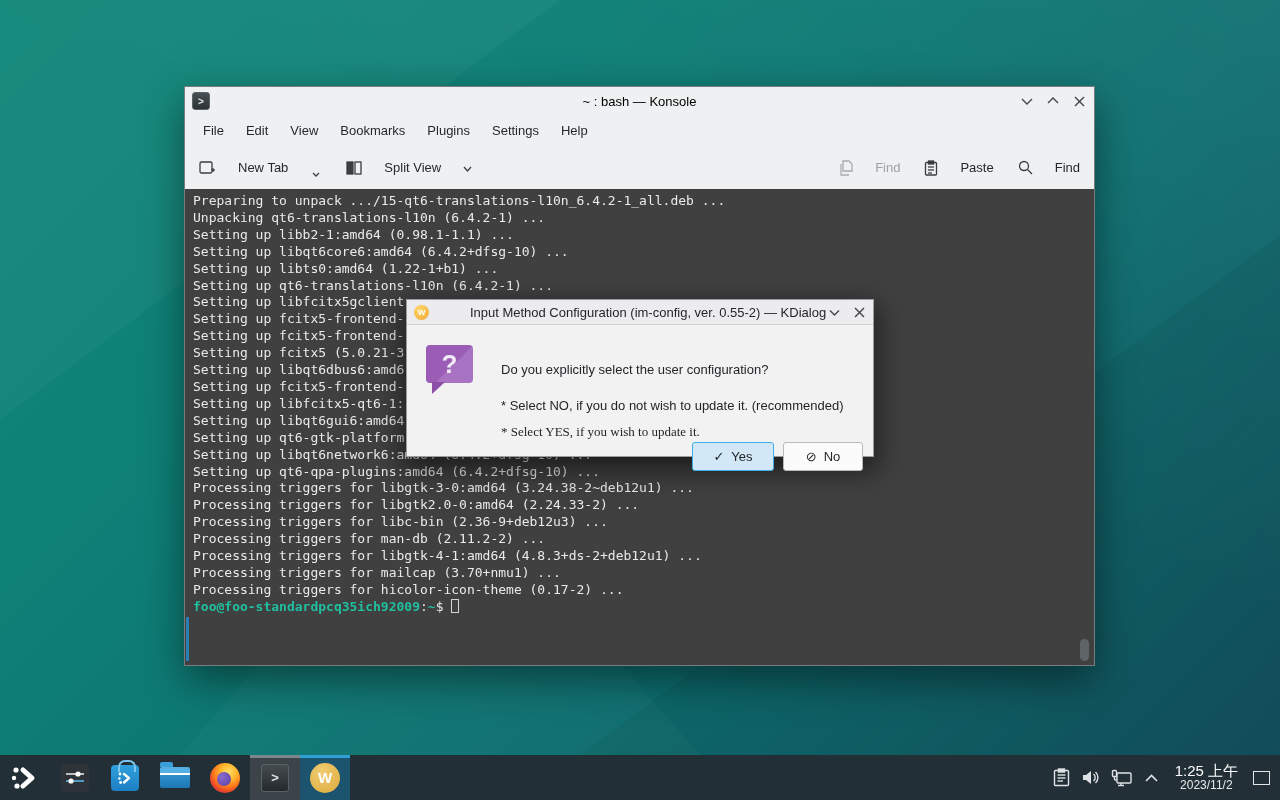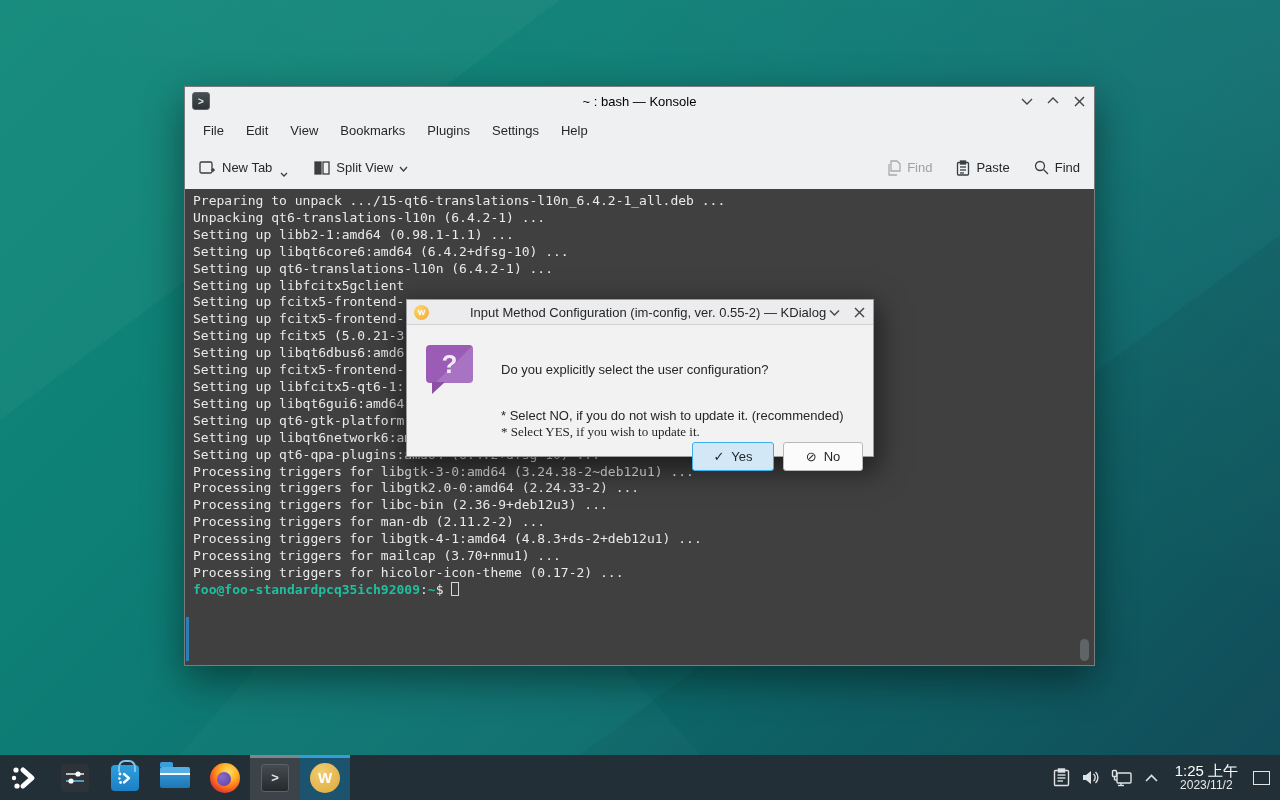--- a/index.html
+++ b/index.html
@@ -31,21 +31,21 @@
   }
   .title-text { flex:1; text-align:center; font-size:13px; color:#000000; }
   .win-controls { position:absolute; right:8px; top:0; height:28px; display:flex; align-items:center; gap:12px; }
   .win-btn { width:14px; height:14px; display:flex; align-items:center; justify-content:center; cursor:default; }
   .win-btn svg { stroke:#43474a; stroke-width:1.4; fill:none; }
 
   .menubar { height:31px; display:flex; align-items:center; padding-left:7px; background:#eff0f1; }
   .menu-item { font-size:13px; color:#26292c; padding:4px 11px; }
 
   .toolbar { height:43px; display:flex; align-items:center; background:#eff0f1; padding:0 14px; }
-  .tb-btn { display:flex; align-items:center; gap:6px; font-size:13px; color:#26292c; margin-right:26px; }
+  .tb-btn { display:flex; align-items:center; gap:22px; font-size:13px; color:#26292c; margin-right:26px; }
   .tb-btn svg { stroke:#3a3e41; stroke-width:1.3; fill:none; }
   .tb-btn.disabled { color:#9fa1a3; }
   .tb-btn.disabled svg { stroke:#a8abad; }
   .tb-right { margin-left:auto; display:flex; align-items:center; }
   .tb-right .tb-btn { margin-right:0; margin-left:24px; }
   .mini-chevron { margin-left:2px; margin-top:10px; }
   .mini-chevron svg, .dd-chevron svg { stroke:#3a3e41; stroke-width:1.3; fill:none; }
 
   
   .terminal {
@@ -81,21 +81,21 @@
     position:absolute; left:19px; top:20px; width:47px; height:38px; border-radius:4px;
     background:linear-gradient(135deg,#9a5cb4 55%, #a873c2 56%);
     color:#f3eaf7; font-size:26px; font-weight:bold; display:flex; align-items:center; justify-content:center;
   }
   .qbubble::after {
     content:""; position:absolute; left:6px; bottom:-11px; width:0; height:0;
     border-left:13px solid #8d4fa5; border-bottom:12px solid transparent;
   }
   .dlg-question { position:absolute; left:94px; top:37px; font-size:13px; color:#232629; }
   .dlg-line { position:absolute; left:94px; font-size:13px; color:#232629; }
-  .dlg-line.l1 { top:83px; }
+  .dlg-line.l1 { top:73px; }
   .dlg-line.l2 { top:99px;font-family:Liberation Serif, serif; }
   .dlg-btn {
     position:absolute; top:117px; height:29px; border-radius:3px; font-size:13px; color:#232629;
     display:flex; align-items:center; justify-content:center; gap:7px;
   }
   .dlg-btn .b-icon { font-size:13px; color:#232629; }
   .btn-yes { left:285px; width:82px; background:#d2e8f7; border:1px solid #3daee9; }
   .btn-no  { left:376px; width:80px; background:#fbfbfc; border:1px solid #b6b9bb; }
 
   
@@ -230,20 +230,21 @@
       </div>
     </div>
   </div>
 
   <div class="terminal">
     <div id="term-lines">
         <div class="term-line">Preparing to unpack .../15-qt6-translations-l10n_6.4.2-1_all.deb ...</div>
         <div class="term-line">Unpacking qt6-translations-l10n (6.4.2-1) ...</div>
         <div class="term-line">Setting up libb2-1:amd64 (0.98.1-1.1) ...</div>
         <div class="term-line">Setting up libqt6core6:amd64 (6.4.2+dfsg-10) ...</div>
+        <div class="term-line">Setting up libts0:amd64 (1.22-1+b1) ...</div>
         <div class="term-line">Setting up qt6-translations-l10n (6.4.2-1) ...</div>
         <div class="term-line">Setting up libfcitx5gclient</div>
         <div class="term-line">Setting up fcitx5-frontend-</div>
         <div class="term-line">Setting up fcitx5-frontend-</div>
         <div class="term-line">Setting up fcitx5 (5.0.21-3</div>
         <div class="term-line">Setting up libqt6dbus6:amd6</div>
         <div class="term-line">Setting up fcitx5-frontend-</div>
         <div class="term-line">Setting up libfcitx5-qt6-1:</div>
         <div class="term-line">Setting up libqt6gui6:amd64</div>
         <div class="term-line">Setting up qt6-gtk-platform</div>

